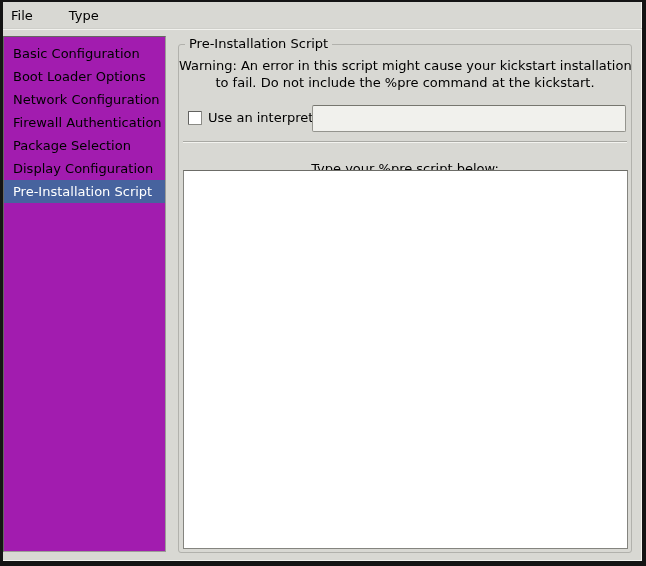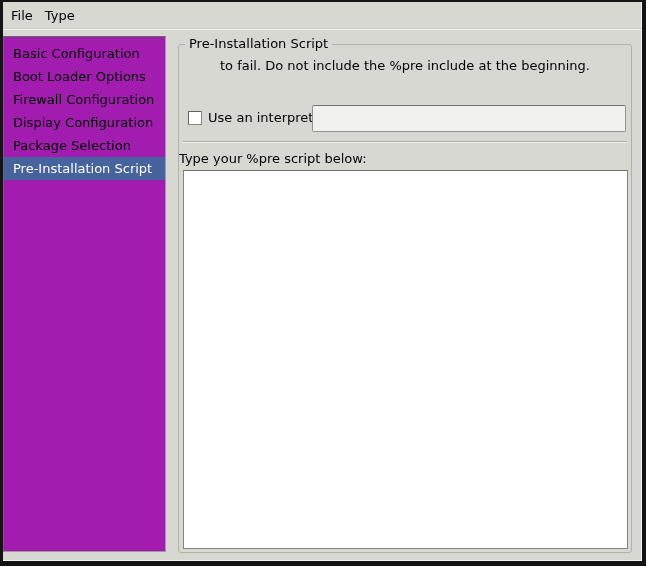--- a/index.html
+++ b/index.html
@@ -19,20 +19,21 @@
   }
   .content { position: absolute; inset: 0; }
 
   
   .menubar {
     position: absolute; left: 0; top: 0; right: 0; height: 28px;
     padding-left: 2px;
     display: flex; align-items: stretch;
     border-bottom: 1px solid #f2f2ee;
     box-shadow: 0 -1px 0 #cfcfca inset;
+    gap: 24px;
   }
   .menu-item {
     display: inline-flex; align-items: center;
     padding: 0 6px; cursor: default;
   }
   .menu-item::first-letter { text-decoration: underline; }
 
   
   .sidebar {
     position: absolute; left: 0; top: 34px;
@@ -92,22 +93,22 @@
     font-size: 13px; padding: 0 4px;
     outline: none;
   }
   .hsep {
     position: absolute; left: 4px; top: 96px;
     width: 444px; height: 1px;
     background: #a9a9a4;
     box-shadow: 0 1px 0 #f3f3ef;
   }
   .script-label {
-    position: absolute; left: 0; top: 106px; width: 100%;
-    white-space: nowrap;
+    position: absolute; left: 0; top: 116px; width: 100%;
+    text-align: center; white-space: nowrap;
   }
   .script-area {
     position: absolute; left: 4px; top: 125px;
     width: 445px; height: 379px;
     background: #ffffff;
     border: 1px solid #84847f;
     border-top-color: #6c6c67;
     resize: none; outline: none;
     font-family: "DejaVu Sans", "Liberation Sans", sans-serif;
     font-size: 13px; padding: 2px 4px;
@@ -120,31 +121,33 @@
   <div class="content">
 
     <div class="menubar">
       <div class="menu-item">File</div>
       <div class="menu-item">Type</div>
     </div>
 
     <div class="sidebar">
       <div class="list-item">Basic Configuration</div>
       <div class="list-item">Boot Loader Options</div>
-      <div class="list-item">Firewall Configuration</div>
+      <div class="list-item">Network Configuration</div>
+      <div class="list-item">Firewall Authentication</div>
+      <div class="list-item">Package Selection</div>
       <div class="list-item">Display Configuration</div>
-      <div class="list-item">Package Selection</div>
       <div class="list-item selected" style="background: rgb(71, 99, 158); color: rgb(255, 255, 255);">Pre-Installation Script</div>
     </div>
 
     <div class="frame">
       <div class="frame-label">Pre-Installation Script</div>
 
       <div class="warning">
-        <div>to fail. Do not include the %pre include at the beginning.</div>
+        <div>Warning: An error in this script might cause your kickstart installation</div>
+        <div>to fail. Do not include the %pre command at the kickstart.</div>
       </div>
 
       <span class="checkbox"></span>
       <span class="interp-label">Use an interpreter:</span>
       <input class="interp-entry" value="" style="">
 
       <div class="hsep"></div>
 
       <div class="script-label">Type your %pre script below:</div>
 

